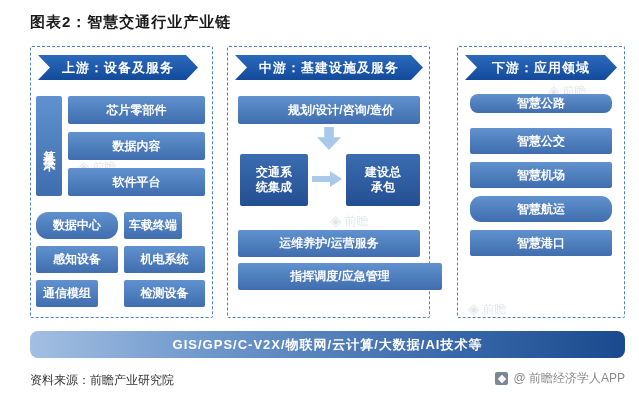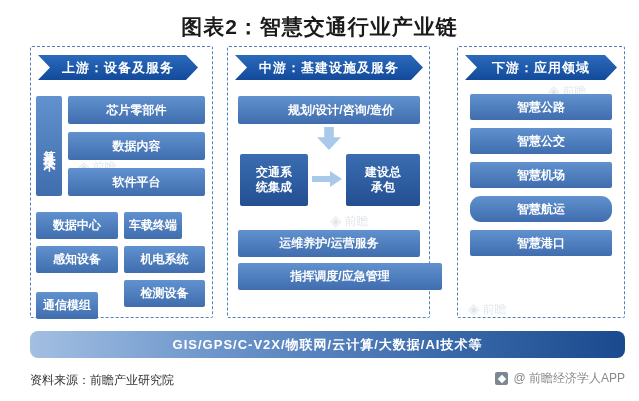--- a/index.html
+++ b/index.html
@@ -1,21 +1,21 @@
 <!DOCTYPE html>
 <html><head>
 <meta charset="utf-8">
 <style>
   * { margin:0; padding:0; box-sizing:border-box; }
   html,body { background:#ffffff; }
   body { font-family:"Liberation Sans","DejaVu Sans",sans-serif; }
   .page { position:relative; width:639px; height:401px; background:#ffffff; overflow:hidden; }
 
-  .title { position:absolute; top:13px; left:0; width:100%; text-align:center;
-           font-size:21px; font-weight:bold; color:#1a1a1a; letter-spacing:1px; }
+  .title { position:absolute; top:13px; left:0; width:100%; text-align:left;
+           font-size:15px; font-weight:bold; color:#1a1a1a; letter-spacing:1px;padding-left:30px; }
 
   .frame { position:absolute; border:1.5px dashed #4f81bd; border-radius:2px; }
   .frame-up   { left:30px;  top:46px; width:183px; height:272px; }
   .frame-mid  { left:227px; top:46px; width:203px; height:272px; }
   .frame-down { left:457px; top:46px; width:168px; height:272px; }
 
   .ribbon { position:absolute; height:25px; display:flex; align-items:center; justify-content:center;
             background:linear-gradient(180deg,#2b6abc,#134a9b); color:#fff; font-size:13px; font-weight:bold;
             clip-path:polygon(0 0, calc(100% - 12px) 0, 100% 50%, calc(100% - 12px) 100%, 0 100%, 12px 50%);
             letter-spacing:1px; }
@@ -81,36 +81,36 @@
 
   <div class="ribbon ribbon-up">上游：设备及服务</div>
   <div class="ribbon ribbon-mid">中游：基建设施及服务</div>
   <div class="ribbon ribbon-down">下游：应用领域</div>
 
   <div class="box v-box" style="left:36px; top:96px; width:26px; height:100px;">算法技术</div>
   <div class="box" style="left:68px; top:96px; width:137px; height:28px;">芯片零部件</div>
   <div class="box" style="left:68px; top:132px; width:137px; height:28px;">数据内容</div>
   <div class="box" style="left:68px; top:168px; width:137px; height:28px;">软件平台</div>
 
-  <div class="box" style="left:36px; top:212px; width:82px; height:27px;">数据中心</div>
+  <div class="box" style="left:36px; top:212px; width:82px; height:27px;border-radius:12px;">数据中心</div>
   <div class="box" style="left:124px; top:212px; width:58px; height:27px;">车载终端</div>
   <div class="box" style="left:36px; top:246px; width:82px; height:27px;">感知设备</div>
   <div class="box" style="left:124px; top:246px; width:81px; height:27px;">机电系统</div>
-  <div class="box" style="left:36px; top:280px; width:62px; height:27px;margin-top:12px;">通信模组</div>
+  <div class="box" style="left:36px; top:280px; width:62px; height:27px;">通信模组</div>
   <div class="box" style="left:124px; top:280px; width:81px; height:27px;">检测设备</div>
 
   <div class="box" style="left:238px; top:96px; width:182px; height:28px;padding-left:24px;">规划/设计/咨询/造价</div>
   <div class="arrow-down"></div>
   <div class="box dark" style="left:240px; top:154px; width:68px; height:52px; padding:0 14px;">交通系统集成</div>
   <div class="arrow-right"></div>
   <div class="box dark" style="left:346px; top:154px; width:74px; height:52px; padding:0 17px;">建设总承包</div>
   <div class="box" style="left:238px; top:230px; width:182px; height:27px;">运维养护/运营服务</div>
   <div class="box" style="left:238px; top:263px; width:204px; height:27px;">指挥调度/应急管理</div>
 
-  <div class="box" style="left:470px; top:94px; width:142px; height:26px;">智慧公路</div>
+  <div class="box" style="left:470px; top:94px; width:142px; height:19px;border-radius:8px;">智慧公路</div>
   <div class="box" style="left:470px; top:128px; width:142px; height:26px;">智慧公交</div>
   <div class="box" style="left:470px; top:162px; width:142px; height:26px;">智慧机场</div>
   <div class="box" style="left:470px; top:196px; width:142px; height:26px;border-radius:11px;">智慧航运</div>
   <div class="box" style="left:470px; top:230px; width:142px; height:26px;">智慧港口</div>
 
   <div class="banner">GIS/GPS/C-V2X/物联网/云计算/大数据/AI技术等</div>
 
   <div class="footer-source">资料来源：前瞻产业研究院</div>
   <div class="footer-credit">
     <span class="logo-chip"></span>

